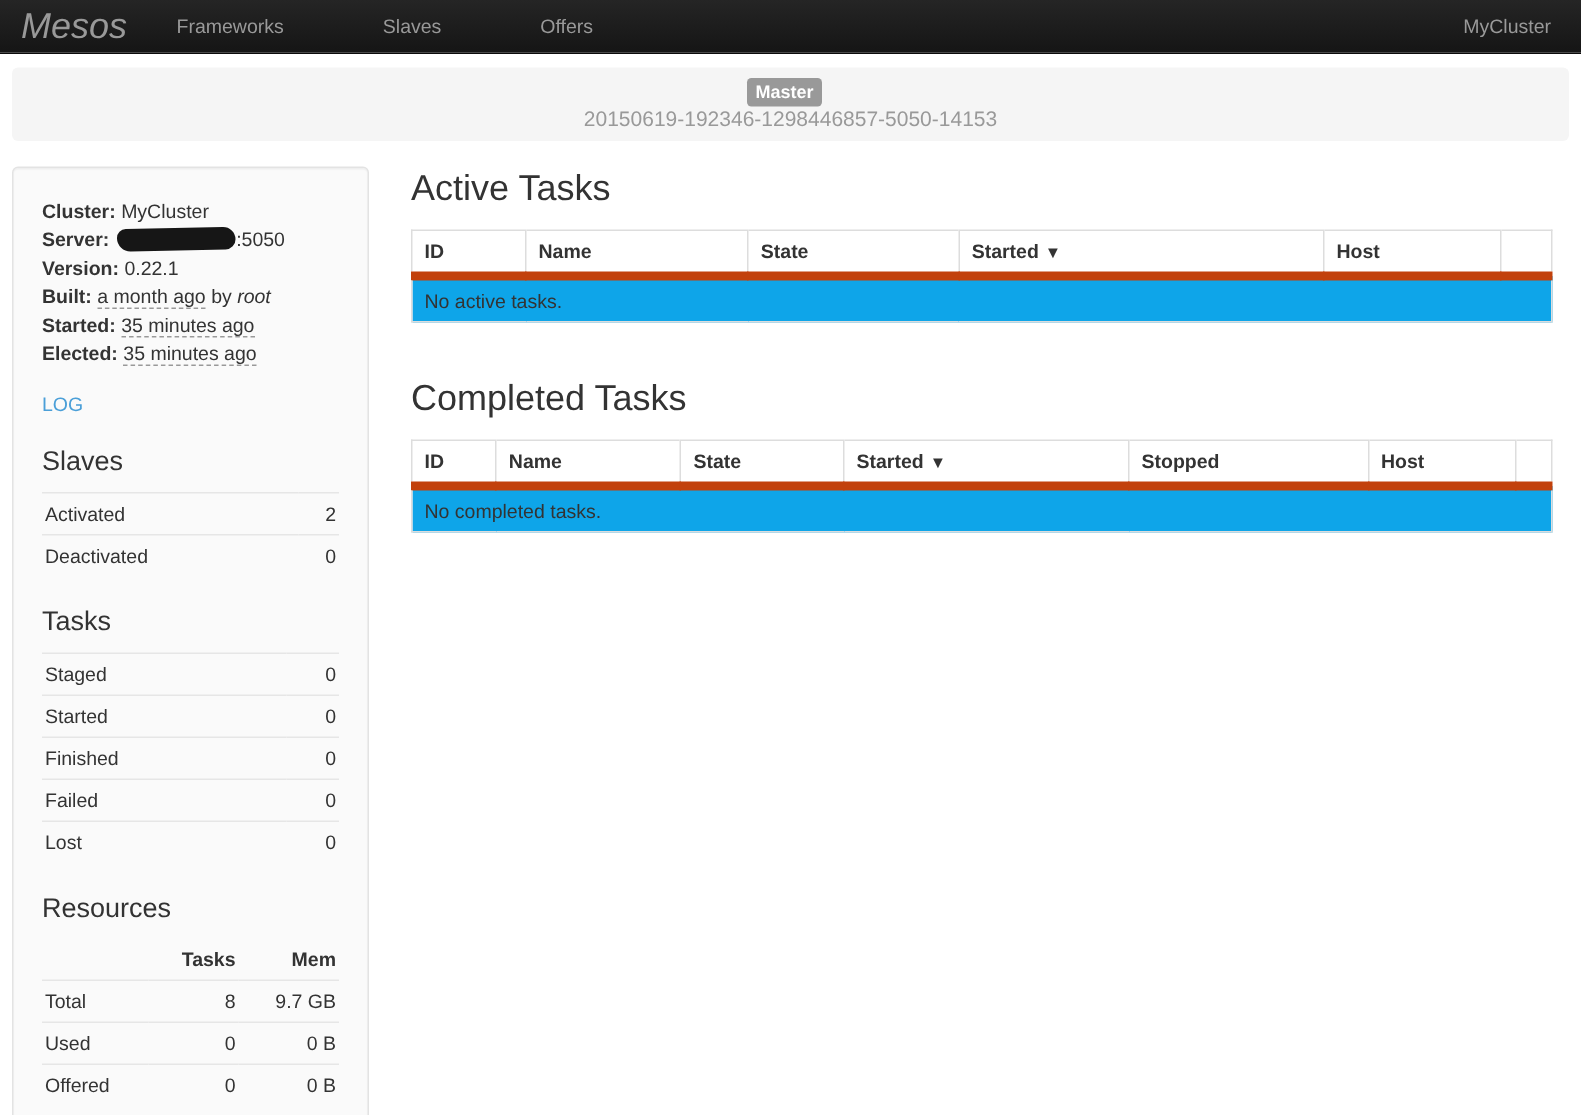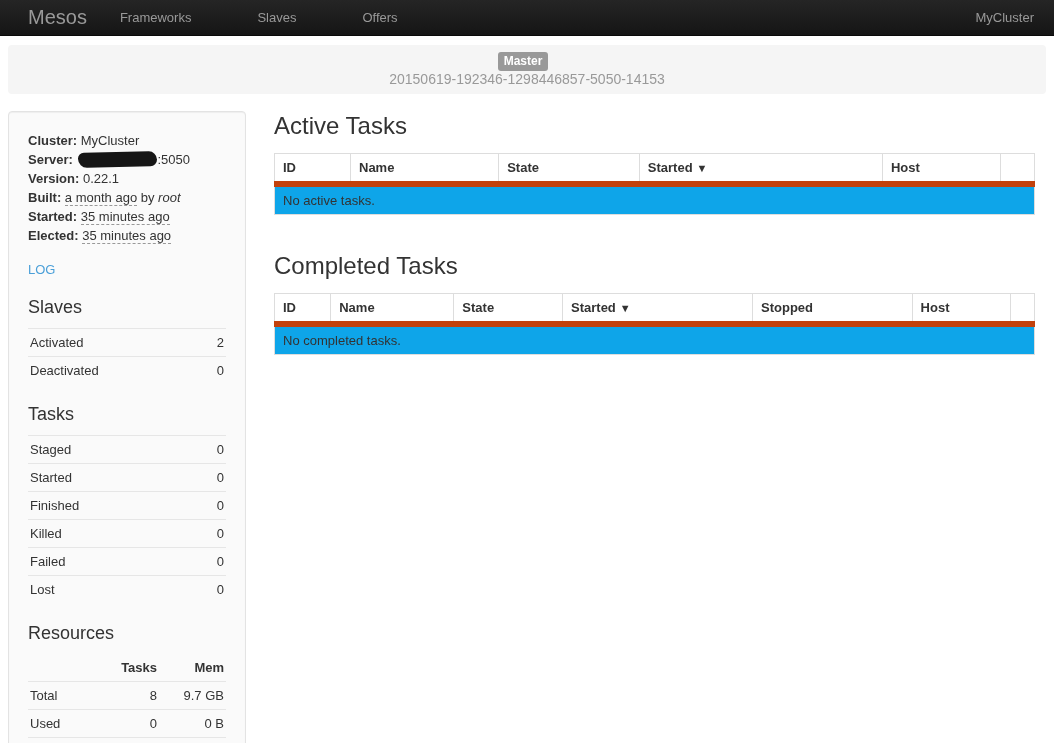--- a/index.html
+++ b/index.html
@@ -15,24 +15,25 @@
   
   .navbar {
     height: 36px;
     background: linear-gradient(#252525, #151515);
     border-bottom: 1px solid #0a0a0a;
     display: flex;
     align-items: center;
   }
   .navbar .brand {
     color: #999999;
-    font-size: 20px;
-    padding: 0 20px 0 28px;
+    font-size: 24px;
+    padding: 0 20px 0 14px;
     text-decoration: none;
     cursor: pointer;
+    font-style: italic;
   }
   .navbar .nav { display: flex; align-items: center; height: 100%; gap: 40px; }
   .navbar .nav-link {
     color: #999999;
     font-size: 13px;
     padding: 0 13px;
     height: 100%;
     display: flex;
     align-items: center;
     text-decoration: none;
@@ -238,24 +239,20 @@
         <tr>
           <td>Staged</td>
           <td class="num">0</td>
         </tr>
         <tr>
           <td>Started</td>
           <td class="num">0</td>
         </tr>
         <tr>
           <td>Finished</td>
-          <td class="num">0</td>
-        </tr>
-        <tr>
-          <td>Killed</td>
           <td class="num">0</td>
         </tr>
         <tr>
           <td>Failed</td>
           <td class="num">0</td>
         </tr>
         <tr>
           <td>Lost</td>
           <td class="num">0</td>
         </tr>

